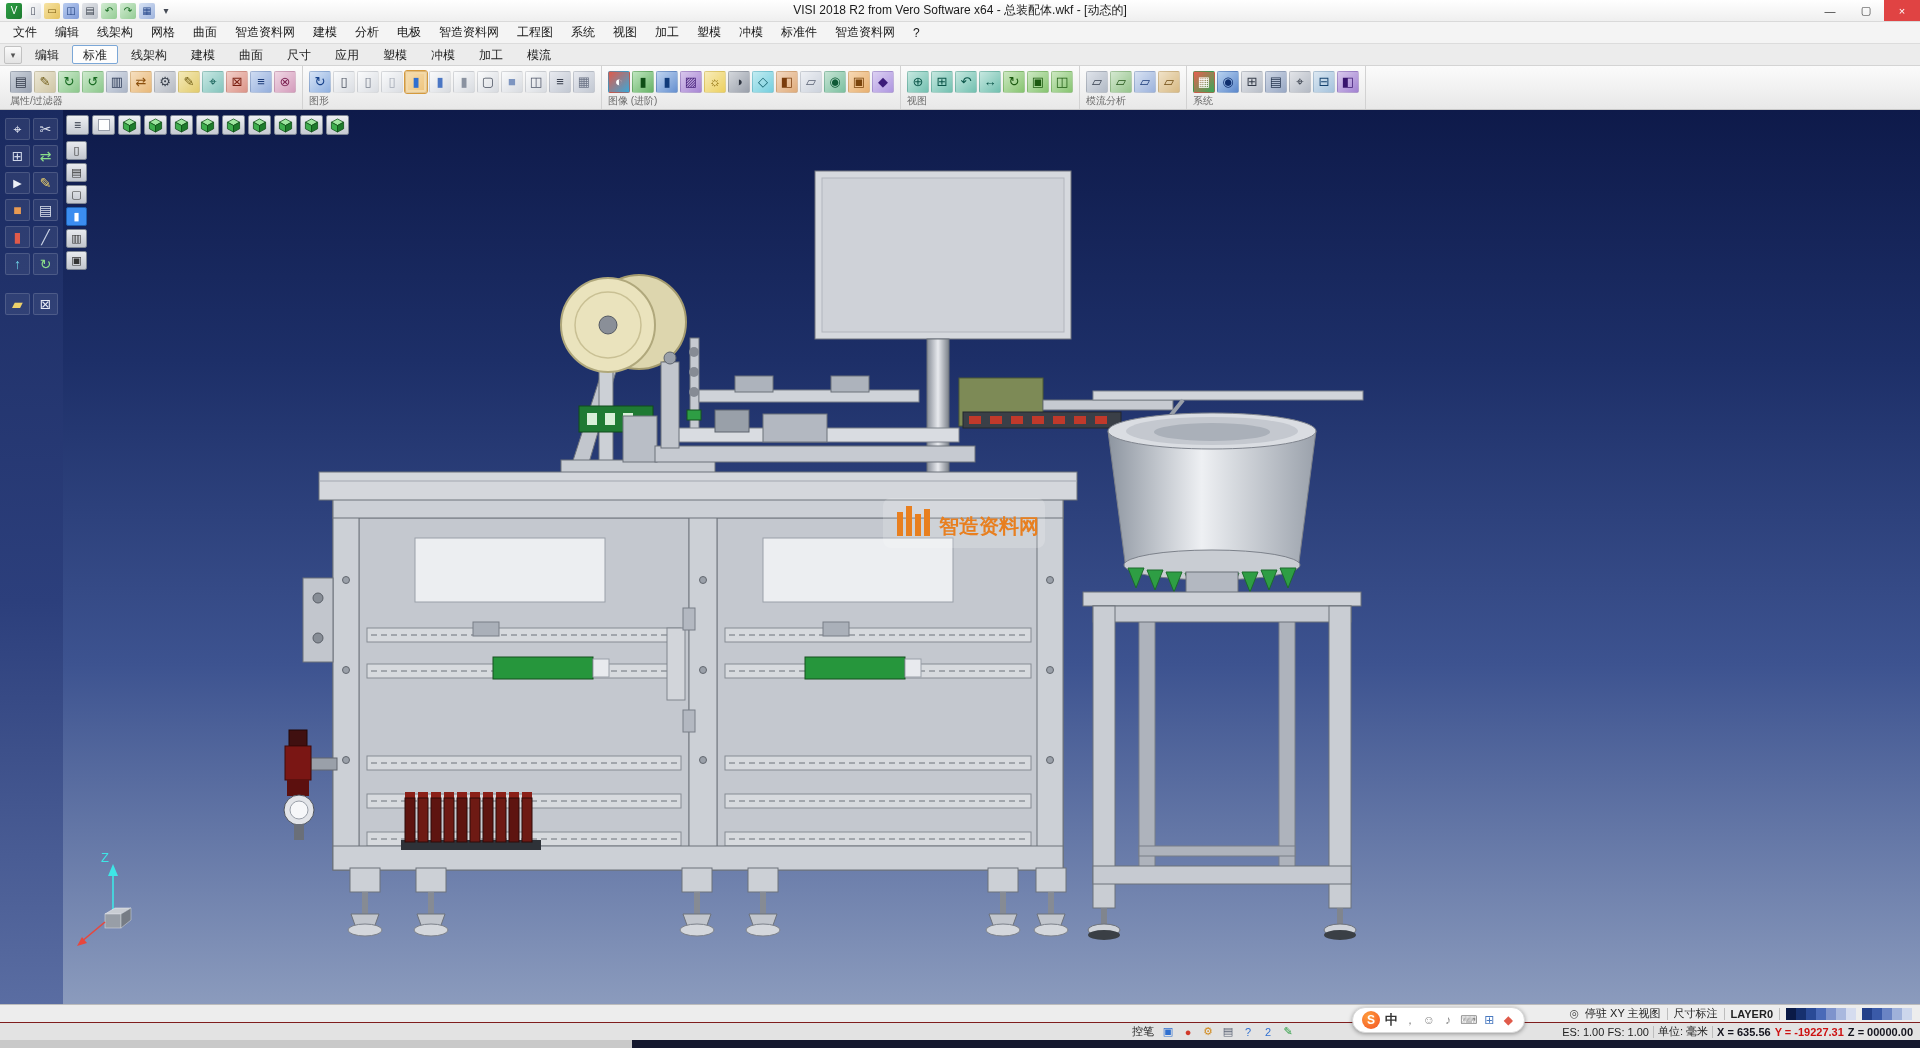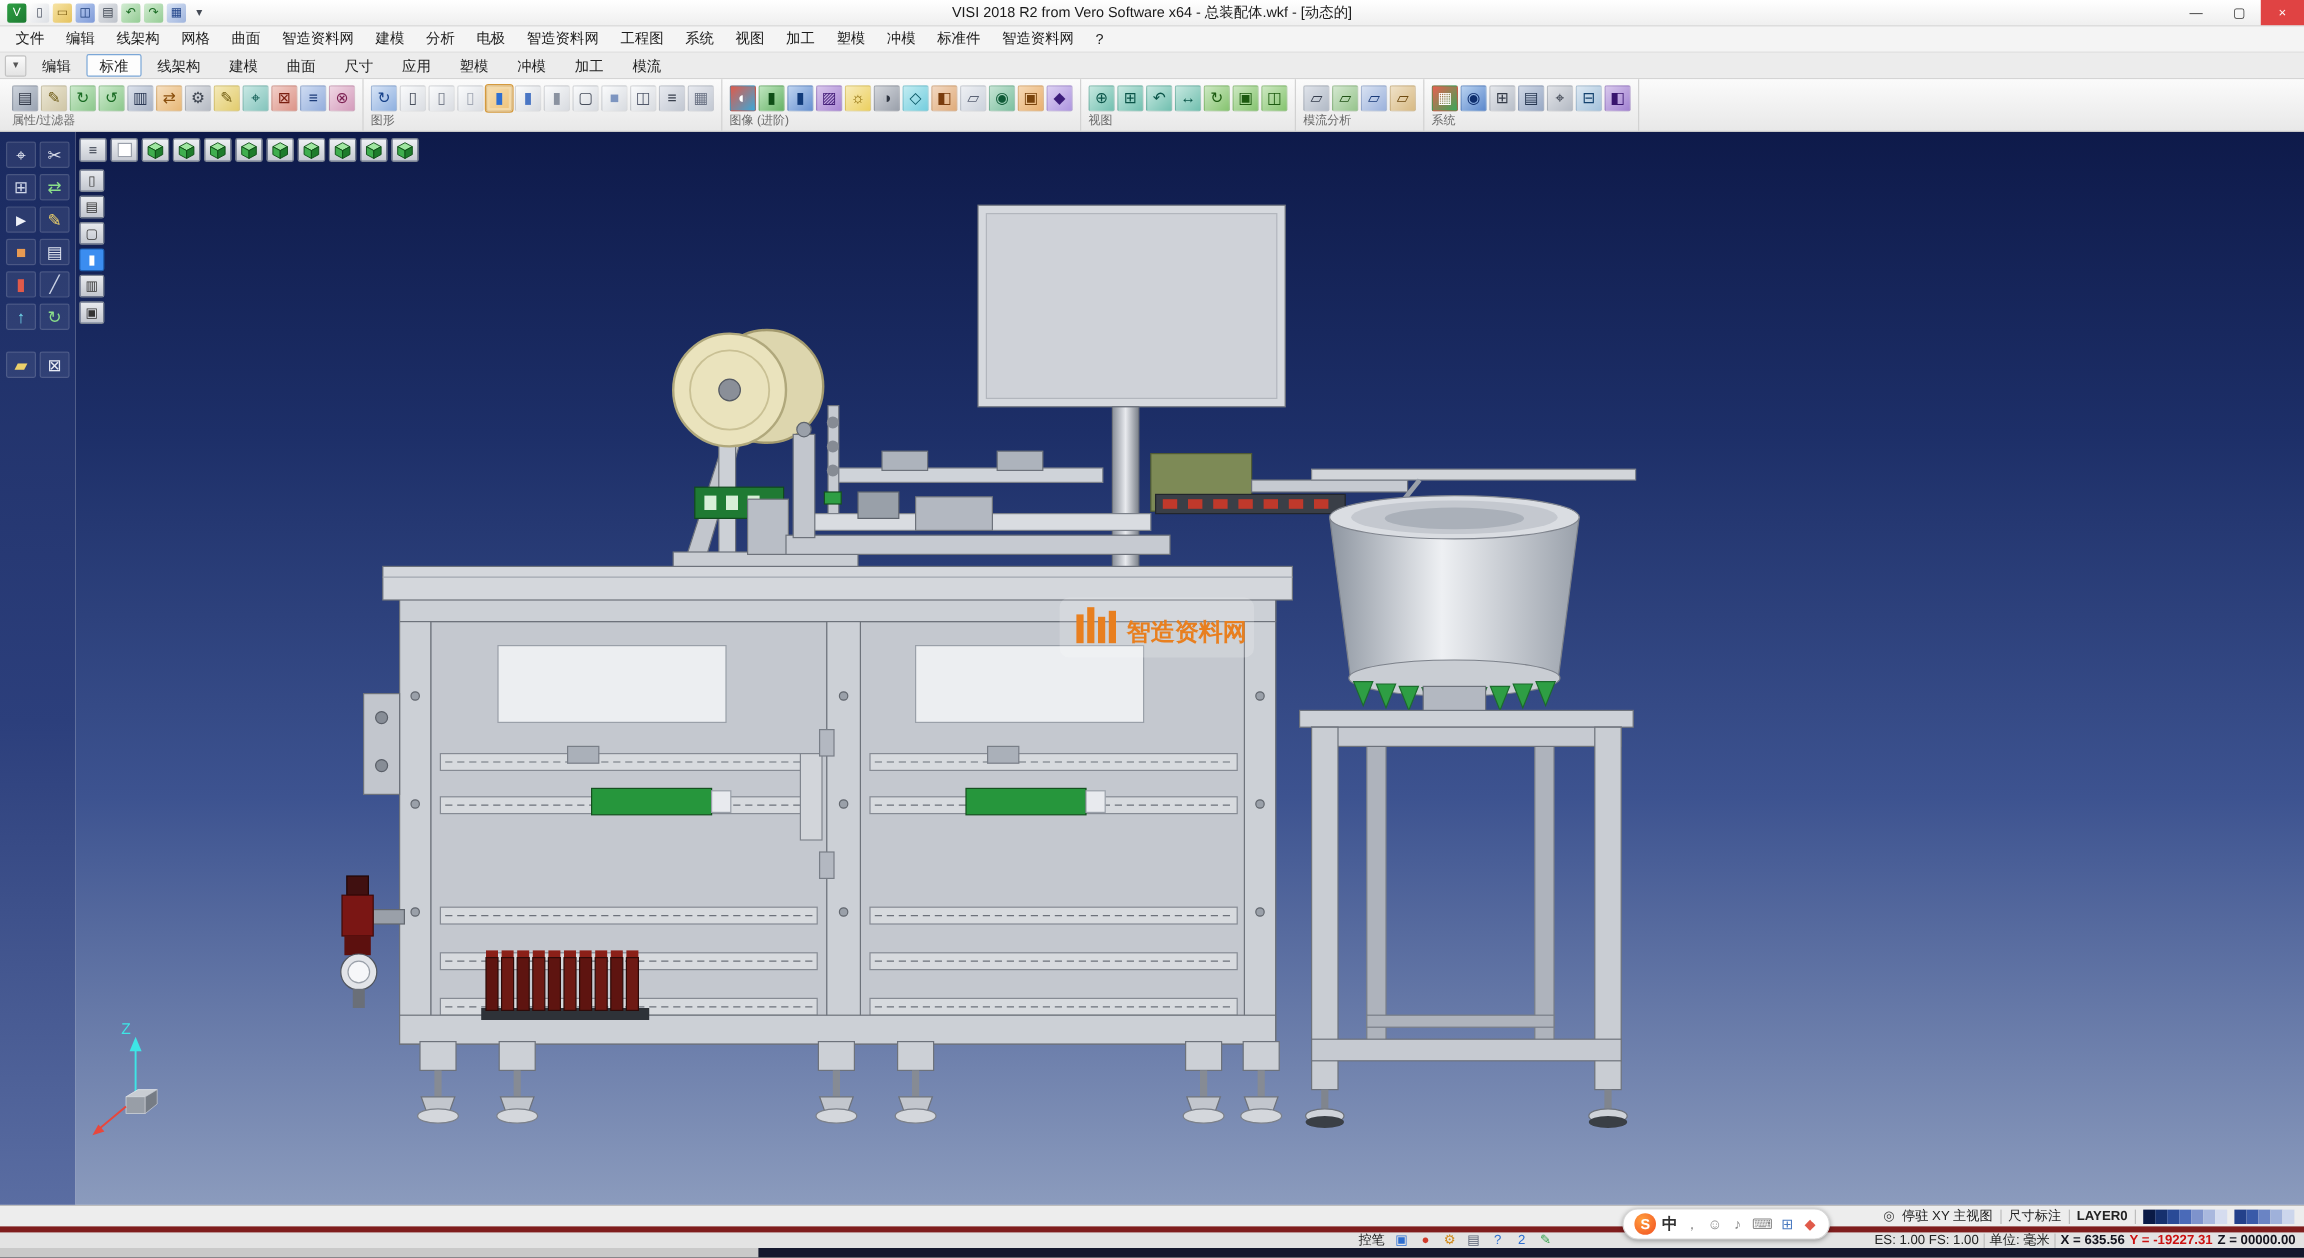--- a/index.html
+++ b/index.html
@@ -51,21 +51,21 @@
 .side-btn.active{background:#3b8df0;border-color:#1d5fb0;color:#fff}
 .cubes{display:flex;gap:3px}
 
 
 .status1{height:18px;flex:0 0 18px;background:#ededed;border-top:1px solid #bcbcbc;display:flex;align-items:center;justify-content:flex-end;padding-right:8px;font-size:11px;color:#222;gap:6px}
 .sep{width:1px;height:12px;background:#bdbdbd}
 .swatches{display:flex}
 .swatch{width:10px;height:12px;display:block}
 .bold{font-weight:bold}
 .s-icon{font-size:11px;color:#444}
-.status2{height:18px;flex:0 0 18px;background:#e3e3e3;border-top:5px solid #7f1d1d;display:flex;font-size:11px;color:#222}
+.status2{height:18px;flex:0 0 18px;background:#e3e3e3;border-top:1px solid #7f1d1d;display:flex;font-size:11px;color:#222}
 .s2-left{display:flex;align-items:center;gap:6px;margin-left:1132px}
 .s2-icons{display:flex;gap:4px}
 .s2-icon{width:16px;height:14px;display:flex;align-items:center;justify-content:center;font-size:11px}
 .s2-right{margin-left:auto;display:flex;align-items:center;gap:4px;padding-right:7px}
 .coord-x,.coord-z{font-weight:bold;color:#14141e}
 .coord-y{font-weight:bold;color:#cc1111}
 
 
 .ime{position:absolute;left:1352px;top:1007px;height:26px;background:#ffffff;border:1px solid #d8d8d8;border-radius:13px;box-shadow:0 1px 4px rgba(0,0,0,0.35);display:flex;align-items:center;gap:5px;padding:0 9px;z-index:10}
 .ime-logo{width:18px;height:18px;border-radius:50%;background:radial-gradient(circle at 35% 30%,#ff9d3c,#f25022);color:#fff;font-weight:bold;font-size:12px;display:flex;align-items:center;justify-content:center}

